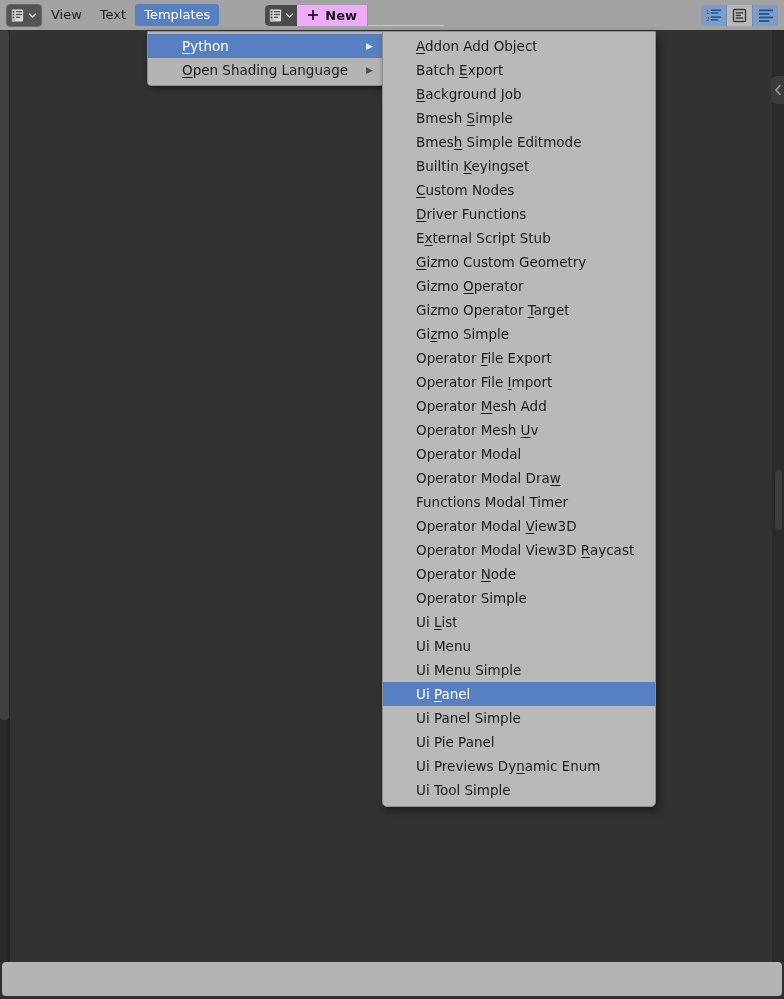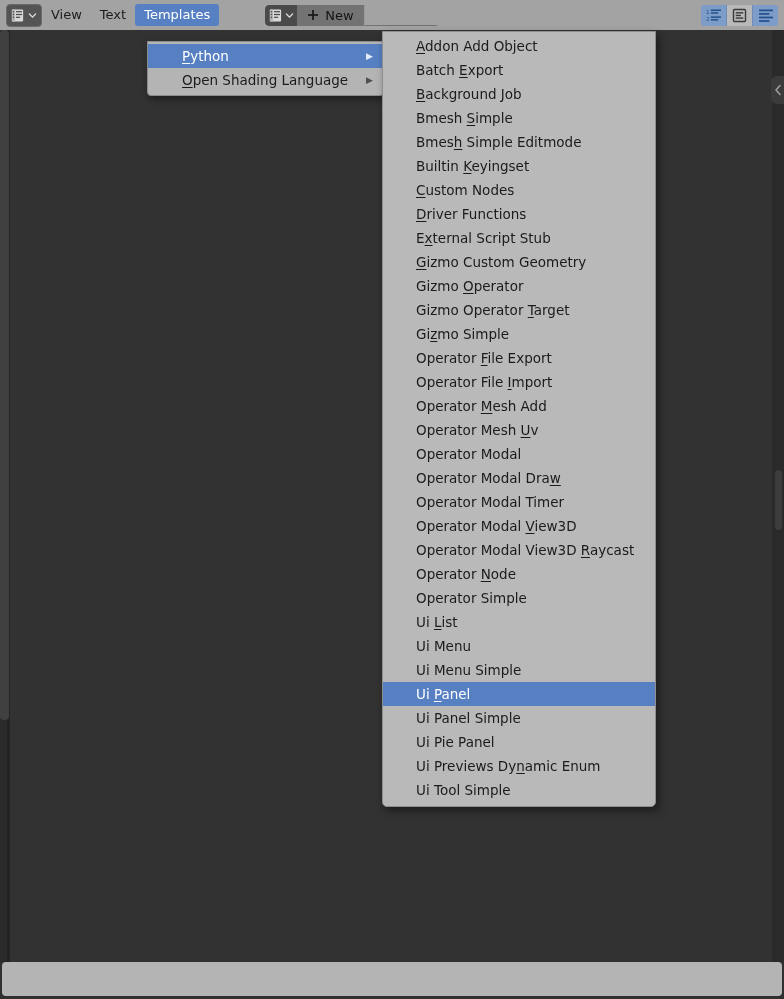--- a/index.html
+++ b/index.html
@@ -76,29 +76,30 @@
   }
 
   .tool-group {
     display: flex;
     align-items: center;
     height: 21px;
     border-radius: 4px;
     overflow: hidden;
   }
   .tool-btn {
-    background: #737373;
+    background: #f0abfc;
     height: 21px;
     display: flex;
     align-items: center;
     gap: 6px;
     padding: 0 10px;
     font-size: 13px;
     color: #131313;
     border-right: 1px solid #9a9a9a;
+    font-weight: bold;
   }
   .tool-btn:last-child { border-right: none; margin-top: 40px; }
 
   .toggle-group {
     display: flex;
     align-items: center;
     height: 21px;
     border-radius: 4px;
     overflow: hidden;
     background: #7d9cc8;
@@ -180,21 +181,21 @@
     left: 2px; bottom: 3px;
     width: 780px; height: 34px;
     background: #b4b4b4;
     border-radius: 4px;
     box-sizing: border-box;
   }
 
   
   #templates-menu {
     position: absolute;
-    left: 147px; top: 41px;
+    left: 147px; top: 31px;
     width: 237px;
     background: #b4b4b4;
     border: 1px solid #8c8c8c;
     border-radius: 0 0 4px 4px;
     box-shadow: 2px 3px 7px rgba(0,0,0,0.45);
     padding: 2px 0 3px 0;
     box-sizing: border-box;
   }
   .tmpl-row {
     height: 24px;
@@ -399,21 +400,21 @@
       <div class="py-row"><span class="acc">G</span>izmo Custom Geometry</div>
       <div class="py-row">Gizmo <span class="acc">O</span>perator</div>
       <div class="py-row">Gizmo Operator <span class="acc">T</span>arget</div>
       <div class="py-row">Gi<span class="acc">z</span>mo Simple</div>
       <div class="py-row">Operator <span class="acc">F</span>ile Export</div>
       <div class="py-row">Operator File <span class="acc">I</span>mport</div>
       <div class="py-row">Operator <span class="acc">M</span>esh Add</div>
       <div class="py-row">Operator Mesh <span class="acc">U</span>v</div>
       <div class="py-row">Operator Modal</div>
       <div class="py-row">Operator Modal Dra<span class="acc">w</span></div>
-      <div class="py-row">Operator Modal Timer</div>
+      <div class="py-row">Functions Modal Timer</div>
       <div class="py-row">Operator Modal <span class="acc">V</span>iew3D</div>
       <div class="py-row">Operator Modal View3D <span class="acc">R</span>aycast</div>
       <div class="py-row">Operator <span class="acc">N</span>ode</div>
       <div class="py-row">Operator Simple</div>
       <div class="py-row">Ui <span class="acc">L</span>ist</div>
       <div class="py-row">Ui Menu</div>
       <div class="py-row">Ui Menu Simple</div>
       <div class="py-row active">Ui <span class="acc">P</span>anel</div>
       <div class="py-row">Ui Panel Simple</div>
       <div class="py-row">Ui Pie Panel</div>

